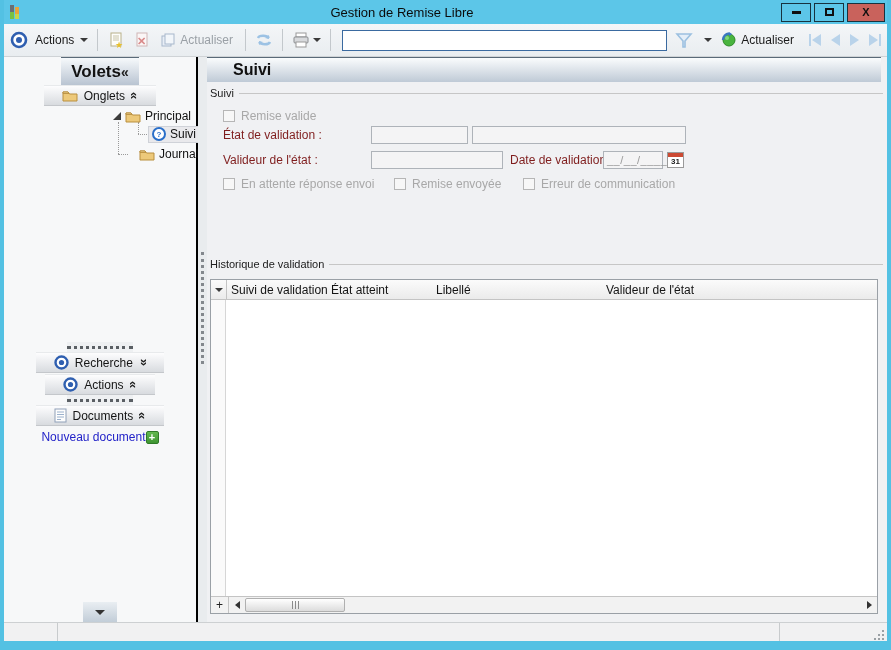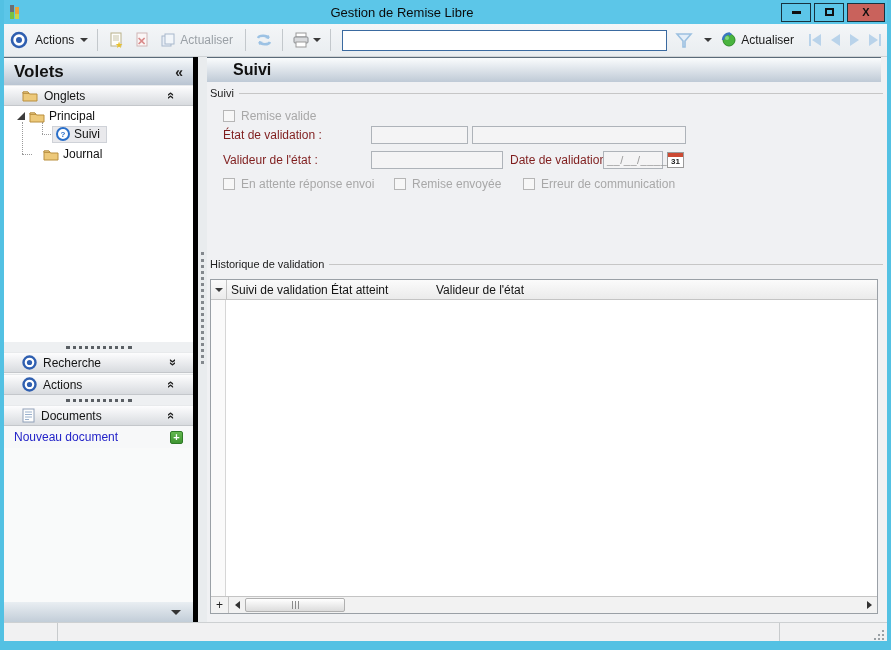--- a/index.html
+++ b/index.html
@@ -31,21 +31,21 @@
   .ticon { width:18px; height:18px; display:flex; align-items:center; justify-content:center; }
   .search-box { width:333px; height:21px; border:1px solid #3a6aa0; background:#fff; margin:0 4px 0 6px; font-size:12px; padding:0 4px; outline:none; }
   .navarrows { display:flex; align-items:center; gap:10px; margin-left:8px; }
   .tri-l { width:0; height:0; border-top:6px solid transparent; border-bottom:6px solid transparent; border-right:9px solid #b9d3ea; display:inline-block; }
   .tri-r { width:0; height:0; border-top:6px solid transparent; border-bottom:6px solid transparent; border-left:9px solid #b9d3ea; display:inline-block; }
   .bar-v { width:2px; height:12px; background:#b9d3ea; display:inline-block; }
   .navgrp { display:flex; align-items:center; gap:1px; }
   
   .content { flex:1 1 auto; display:flex; overflow:hidden; }
   
-  .sidebar { width:194px; flex:0 0 auto; display:flex; flex-direction:column; background:#f7f8f9; border-right:5px solid #000000; }
+  .sidebar { width:194px; flex:0 0 auto; display:flex; flex-direction:column; background:#f7f8f9; border-right:2px solid #000000;align-items:center; }
   .panel-title { height:28px; background:linear-gradient(#f6f9fb,#b9c4d2); border-top:1px solid #5a6a78; display:flex; align-items:center; padding:0 10px; }
   .panel-title .t { font-size:17px; font-weight:bold; color:#121212; flex:1; }
   .dblchev { font-size:14px; font-weight:bold; color:#222; }
   .chev-up { display:inline-block; transform:rotate(90deg); font-size:13px; font-weight:bold; color:#222; }
   .chev-dn { display:inline-block; transform:rotate(-90deg); font-size:13px; font-weight:bold; color:#222; }
   .sec-head { height:21px; background:linear-gradient(#fdfdfe,#d8dbdf); border-top:1px solid #e8eaec; border-bottom:1px solid #c4c7cb; display:flex; align-items:center; padding:0 18px; gap:6px; }
   .sec-head .lbl { font-size:12px; color:#141414; flex:1; }
   .tree { height:236px; background:#ffffff; position:relative; flex:0 0 auto; }
   .trow { position:absolute; display:flex; align-items:center; gap:4px; font-size:12px; color:#111; }
   .expander { width:0; height:0; border:4px solid transparent; border-right-color:#3c3c3c; border-bottom-color:#3c3c3c; display:inline-block; }
@@ -395,20 +395,21 @@
         <span class="line"></span>
       </div>
 
       <div class="htable">
         <div class="thead">
           <span class="selcell">
               <i class="tri-dn-sm"></i>
             </span>
           <span class="hc">Suivi de validation</span>
           <span class="hc">État atteint</span>
+          <span class="hc">Libellé</span>
           <span class="hc">Valideur de l'état</span>
         </div>
         <div class="tbody">
           <div class="selstripe"></div>
         </div>
         <div class="tfoot">
           <span class="addcell">+</span>
           <div class="hscroll">
             <span class="sbtn">
                 <i class="tri-l-sm"></i>

